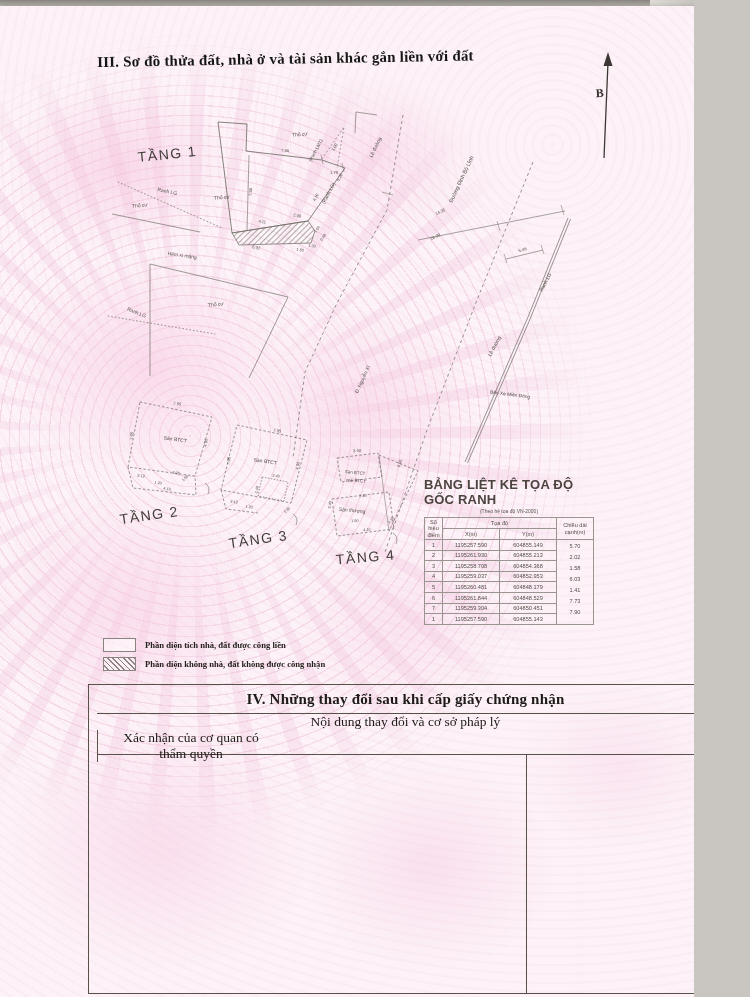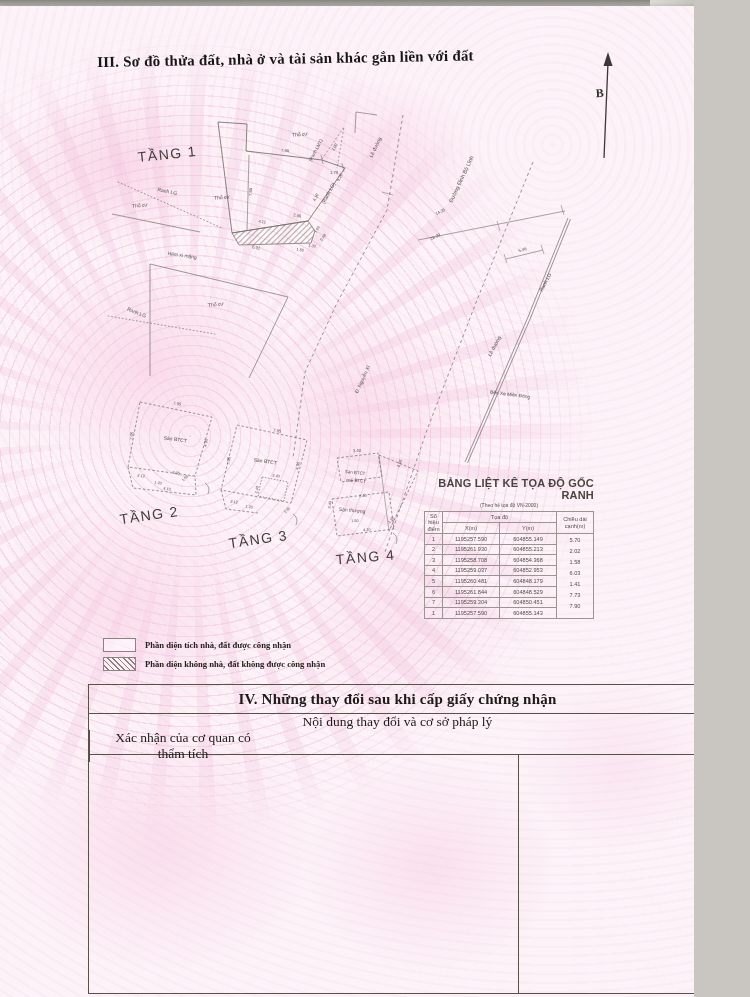--- a/index.html
+++ b/index.html
@@ -23,38 +23,38 @@
     radial-gradient(200px 170px at 130px 600px, rgba(248,202,227,.5), transparent 70%),
     radial-gradient(160px 130px at 400px 620px, rgba(246,196,223,.32), transparent 70%),
     radial-gradient(220px 180px at 160px 840px, rgba(248,202,227,.5), transparent 70%),
     radial-gradient(180px 150px at 430px 860px, rgba(246,196,223,.38), transparent 70%),
     radial-gradient(140px 120px at 620px 760px, rgba(246,196,223,.28), transparent 70%);}
   #title3{position:absolute;left:97px;top:54px;font-weight:bold;font-size:15px;color:#161616;
     letter-spacing:.2px;transform:rotate(-1deg);transform-origin:left top;white-space:nowrap;}
   #plan-svg{position:absolute;left:0;top:0;}
   
   #coord-block{position:absolute;left:424px;top:477px;width:170px;color:#4c4743;font-family:"Liberation Sans",sans-serif;}
-  .coord-title{font-size:11px;font-weight:bold;text-align:right;letter-spacing:.2px;color:#4a443f;}
+  .coord-title{font-size:13px;font-weight:bold;text-align:left;letter-spacing:.2px;color:#4a443f;}
   .coord-sub{font-size:5px;text-align:center;margin:1px 0 3px 0;color:#5a544f;}
   table.coord{border-collapse:collapse;width:100%;table-layout:fixed;}
   .coord th,.coord td{border:.7px solid #9b9591;font-size:5.6px;font-weight:normal;padding:0;text-align:center;line-height:1.15;color:#55504b;}
   .coord th{height:10px;}
   .coord td{height:9.6px;}
   .coord .c-pt{width:17px;} .coord .c-x{width:60px;} .coord .c-y{width:55px;} .coord .c-l{width:36px;}
   .len-cell{vertical-align:top;}
   .len-col{display:flex;flex-direction:column;justify-content:space-between;height:72px;padding-top:3px;}
   
   #legend{position:absolute;left:103px;top:638px;}
   .leg-row{display:flex;align-items:center;height:14px;margin-bottom:5px;}
   .swatch{width:31px;height:12px;border:1px solid #89847f;background:rgba(255,255,255,.55);margin-right:9px;flex:none;}
   .swatch.hatched{background:repeating-linear-gradient(45deg, rgba(255,255,255,.4) 0 2.6px, #8a8580 2.6px 3.8px);}
   .leg-label{font-weight:bold;font-size:8.6px;color:#25211e;white-space:nowrap;}
   
   #section4{position:absolute;left:88px;top:684px;width:617px;height:308px;border:1.3px solid #565249;
-    display:flex;flex-direction:column;color:#1d1a17;}
+    display:flex;flex-direction:column;color:#1d1a17;padding-left:8px;}
   .s4-title{height:28px;border-bottom:1.3px solid #565249;display:flex;align-items:center;justify-content:center;
     font-weight:bold;font-size:15px;letter-spacing:.2px;}
   .s4-head{height:40px;border-bottom:1.3px solid #565249;display:flex;flex-direction:column;}
   .s4-head-left{flex:1;display:flex;align-items:center;justify-content:center;font-size:13.5px;}
   .s4-head-right{width:187px;border-left:1.3px solid #565249;display:flex;align-items:center;justify-content:center;
     text-align:center;font-size:13.5px;line-height:1.18;padding:0 10px;box-sizing:border-box;}
   .s4-body{flex:1;display:flex;}
   .s4-body-left{flex:1;}
   .s4-body-right{width:187px;border-left:1.3px solid #565249;}
 </style>
@@ -263,32 +263,32 @@
             <td>1195257.590</td>
             <td>604855.143</td>
           </tr>
         </tbody>
     </table>
   </div>
 
   <div id="legend">
     <div class="leg-row">
       <div class="swatch"></div>
-      <div class="leg-label">Phần diện tích nhà, đất được công nhận</div>
+      <div class="leg-label">Phần diện tích nhà, đất được công liền</div>
     </div>
     <div class="leg-row">
       <div class="swatch hatched"></div>
       <div class="leg-label">Phần diện không nhà, đất không được công nhận</div>
     </div>
   </div>
 
   <div id="section4">
     <div class="s4-title">IV. Những thay đổi sau khi cấp giấy chứng nhận</div>
     <div class="s4-head">
       <div class="s4-head-left">Nội dung thay đổi và cơ sở pháp lý</div>
-      <div class="s4-head-right">Xác nhận của cơ quan có thẩm tích</div>
+      <div class="s4-head-right">Xác nhận của cơ quan có thẩm quyền</div>
     </div>
     <div class="s4-body">
       <div class="s4-body-left"></div>
       <div class="s4-body-right"></div>
     </div>
   </div>
 </div>
 
 </body></html>

